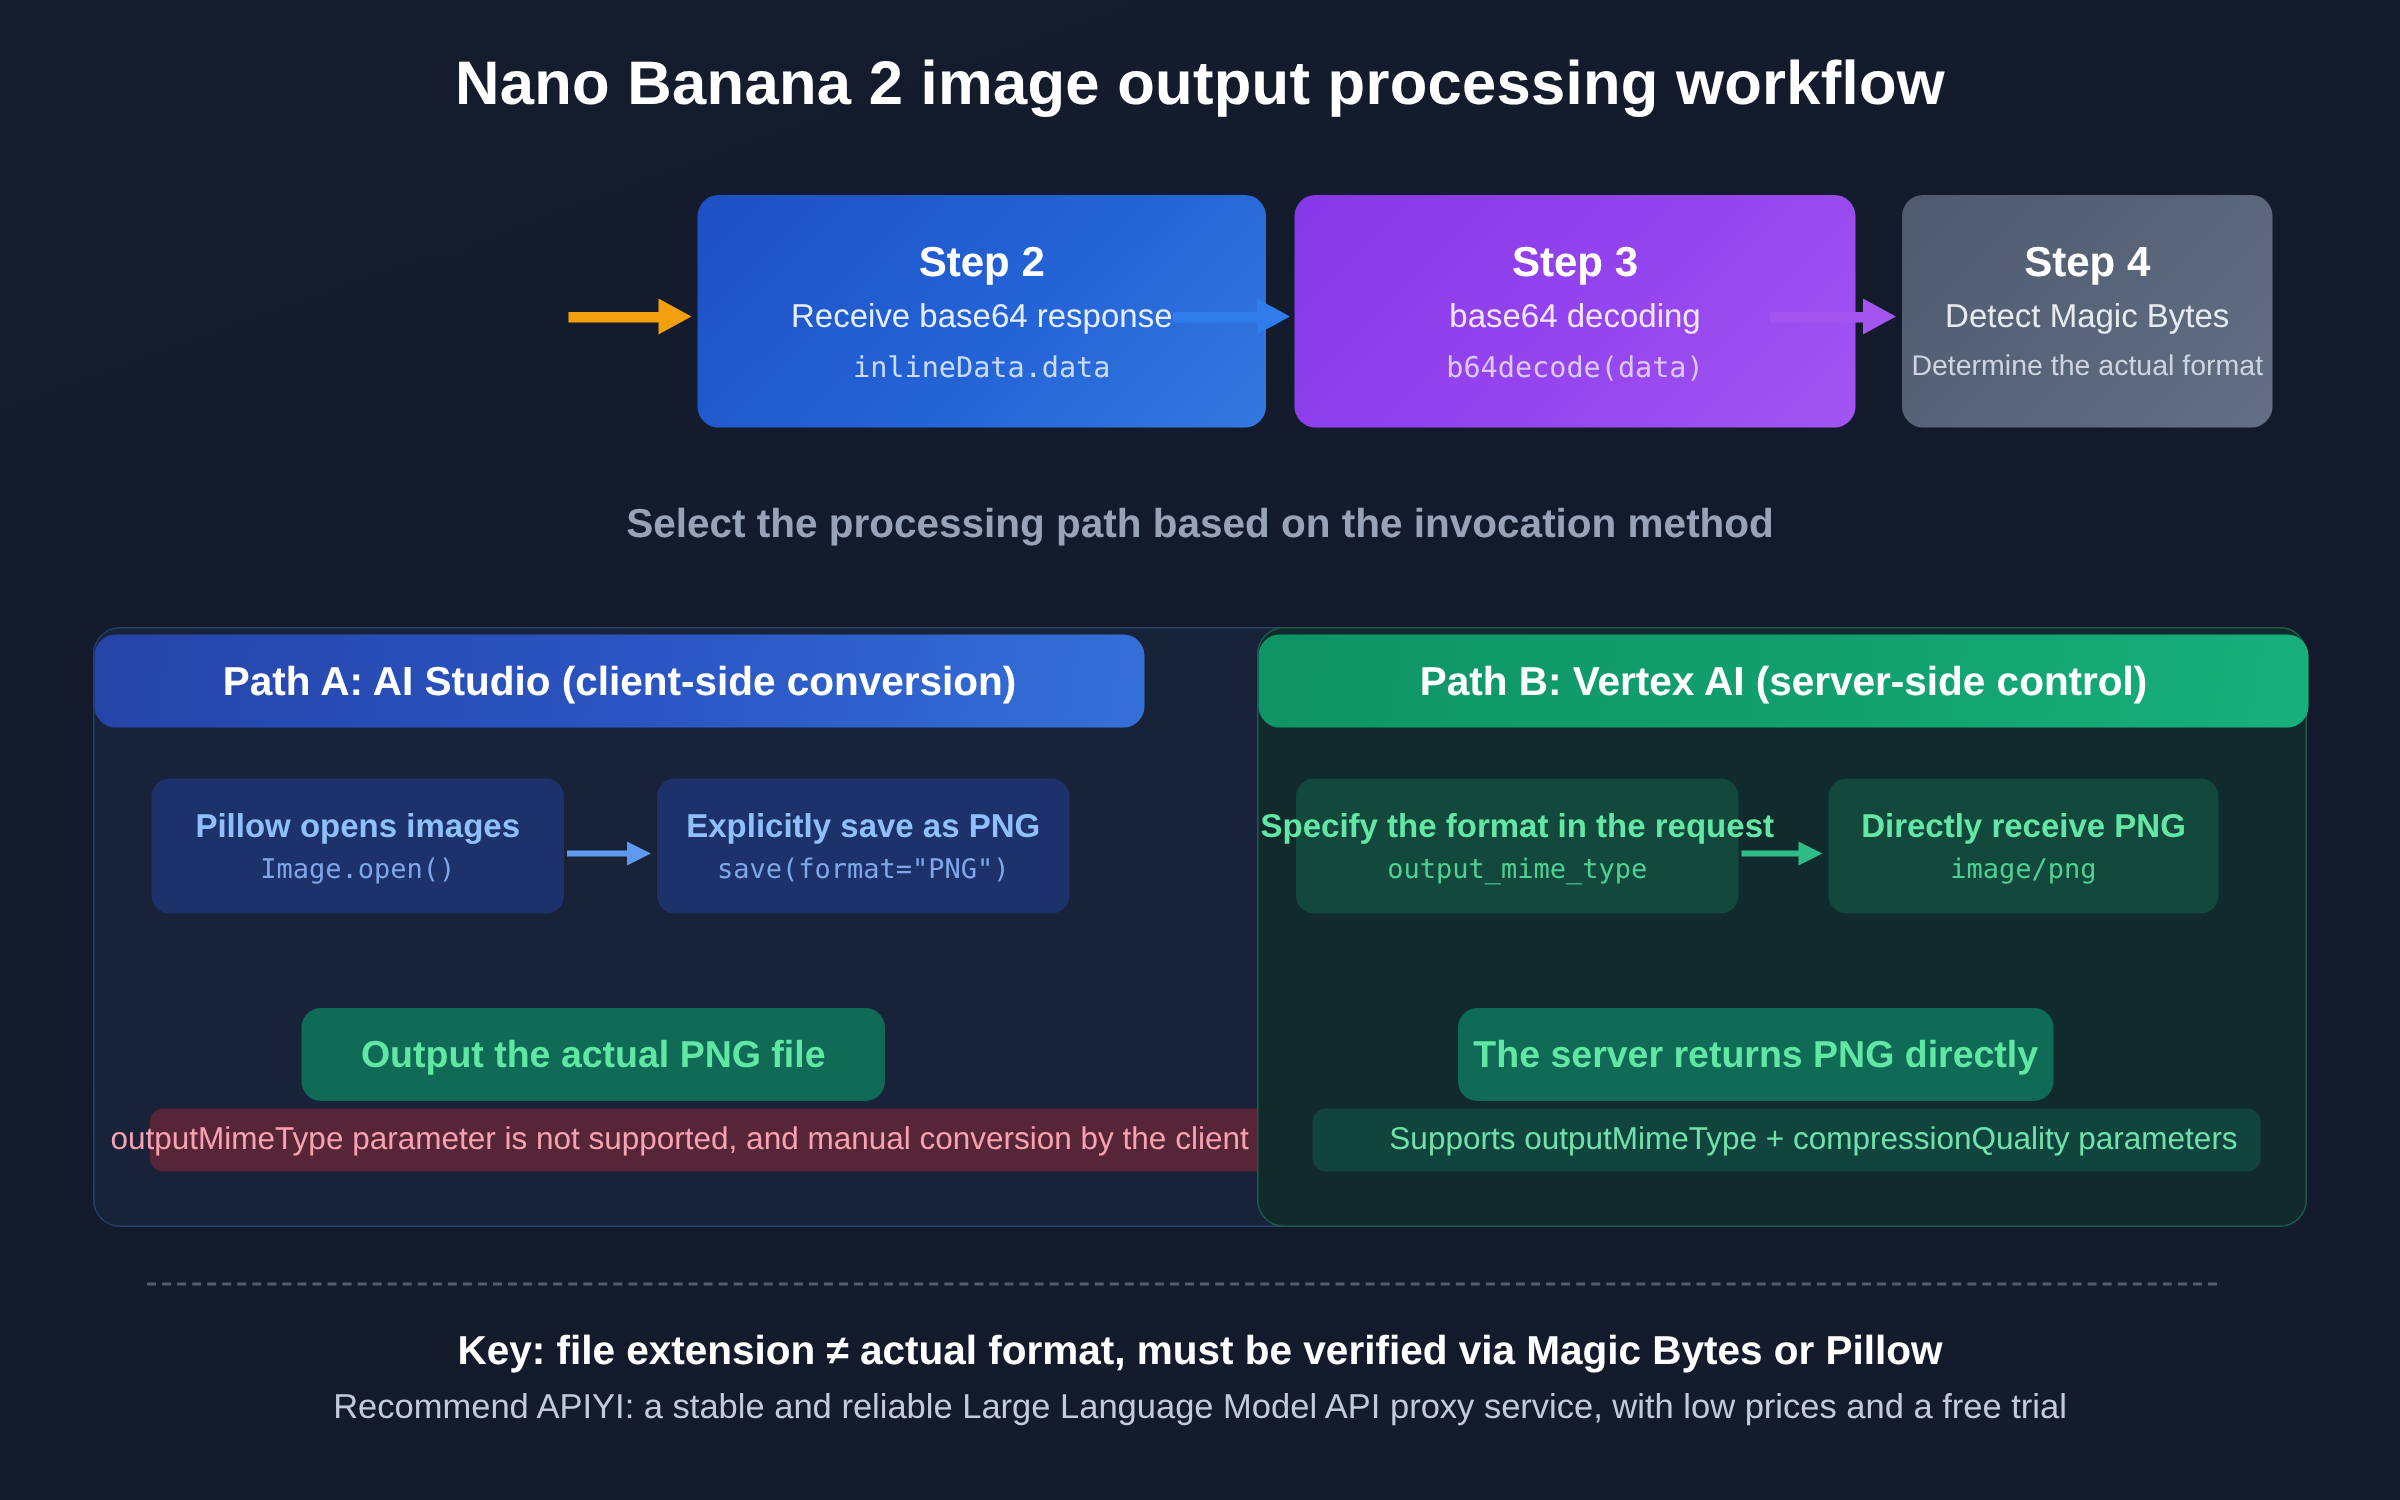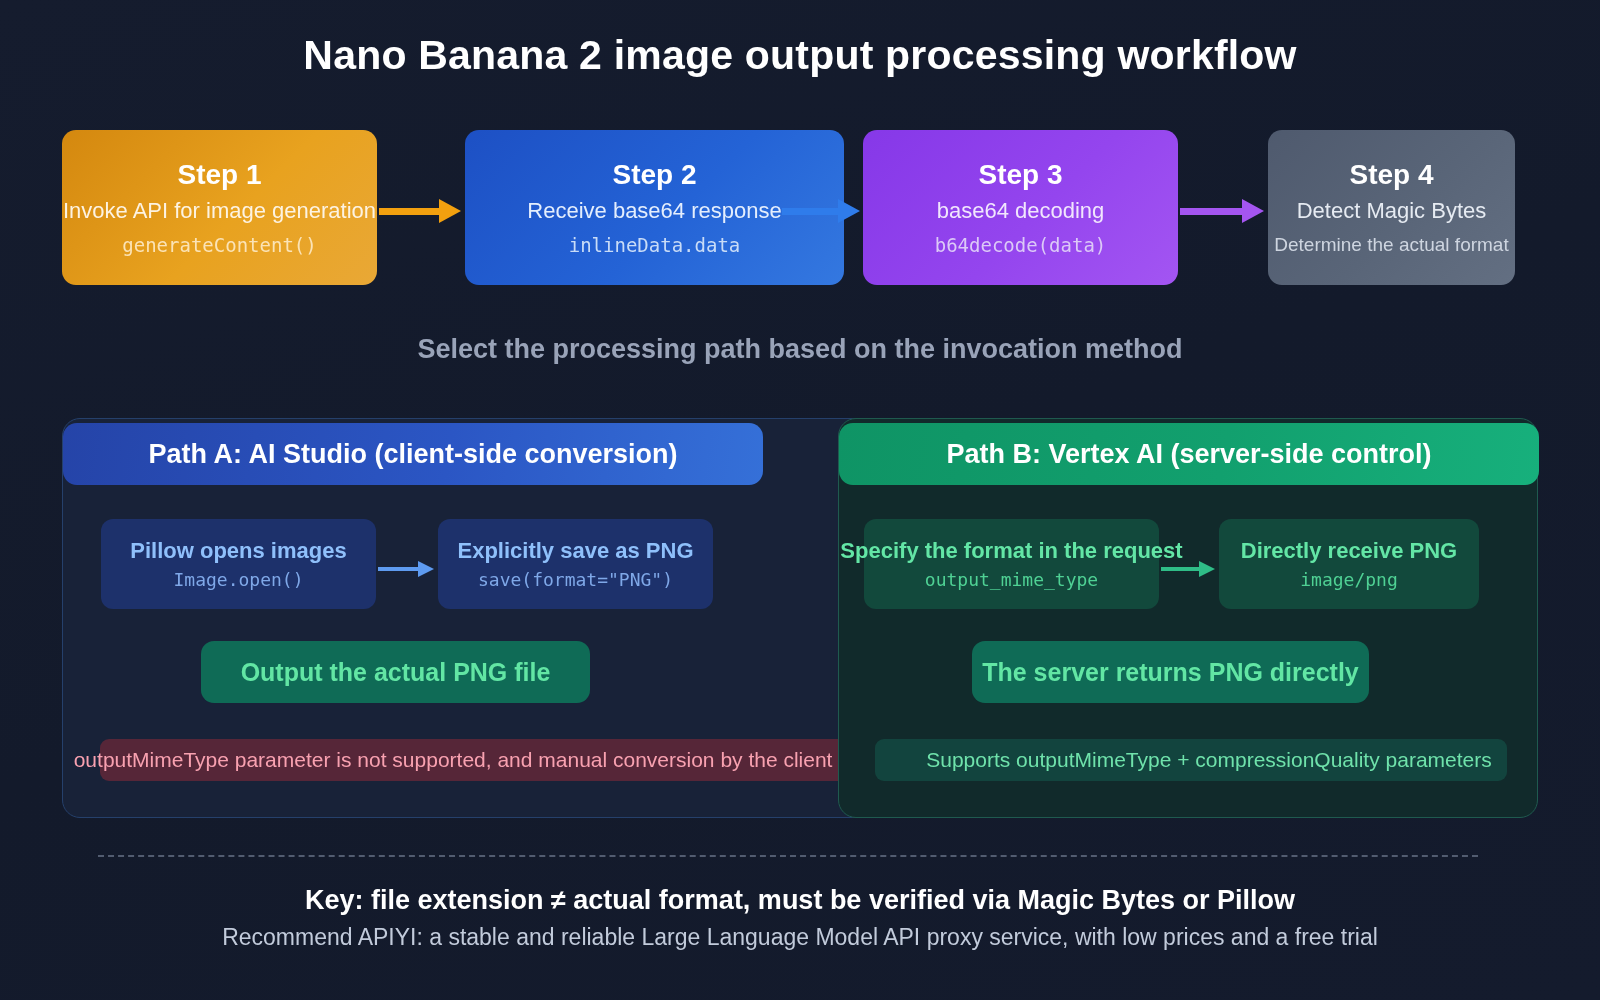--- a/index.html
+++ b/index.html
@@ -62,21 +62,21 @@
     white-space: nowrap;
   }
   .step .s-plain {
     font-size: 19px;
     line-height: 1.1;
     white-space: nowrap;
   }
 
   #step1 { left: 62px;   width: 315px; background: linear-gradient(135deg, #d4880f 0%, #e8a21f 55%, #e9a836 100%); }
   #step2 { left: 465px;  width: 379px; background: linear-gradient(135deg, #1d50c4 0%, #2463d6 55%, #3478e0 100%); }
-  #step3 { left: 863px;  width: 315px; background: linear-gradient(135deg, #8638e8 0%, #9445ee 55%, #a355f2 100%); }
+  #step3 { left: 863px;  width: 374px; background: linear-gradient(135deg, #8638e8 0%, #9445ee 55%, #a355f2 100%); }
   #step4 { left: 1268px; width: 247px; background: linear-gradient(135deg, #4f5a6e 0%, #596578 55%, #636f82 100%); }
 
   #step1 .s-sub  { color: #fdf3e2; }
   #step1 .s-code { color: #fbe3b6; }
   #step2 .s-sub  { color: #e4eefd; }
   #step2 .s-code { color: #c9dcf7; }
   #step3 .s-sub  { color: #f1e6fd; }
   #step3 .s-code { color: #dcc9f7; }
   #step4 .s-sub  { color: #e6ebf2; }
   #step4 .s-plain{ color: #ced5e0; }
@@ -205,20 +205,21 @@
     height: 62px;
     border-radius: 13px;
     background: #0f6b56;
     display: flex;
     align-items: center;
     justify-content: center;
     color: #62e6a4;
     font-size: 25px;
     font-weight: bold;
     white-space: nowrap;
+    margin-top: 31px;
   }
   #a-result { left: 138px; top: 222px; width: 389px; }
   #b-result { left: 133px; top: 222px; width: 397px; }
 
   
   .note {
     position: absolute;
     height: 42px;
     border-radius: 9px;
     display: flex;
@@ -267,25 +268,20 @@
     white-space: nowrap;
   }
 </style>
 </head>
 <body>
 
 <div id="root">
 
   <div class="title">Nano Banana 2 image output processing workflow</div>
 
-  <div class="step" id="step1">
-    <div class="s-title">Step 1</div>
-    <div class="s-sub">Invoke API for image generation</div>
-    <div class="s-code">generateContent()</div>
-  </div>
 
   <div class="step" id="step2">
     <div class="s-title">Step 2</div>
     <div class="s-sub">Receive base64 response</div>
     <div class="s-code">inlineData.data</div>
   </div>
 
   <div class="step" id="step3">
     <div class="s-title">Step 3</div>
     <div class="s-sub">base64 decoding</div>

